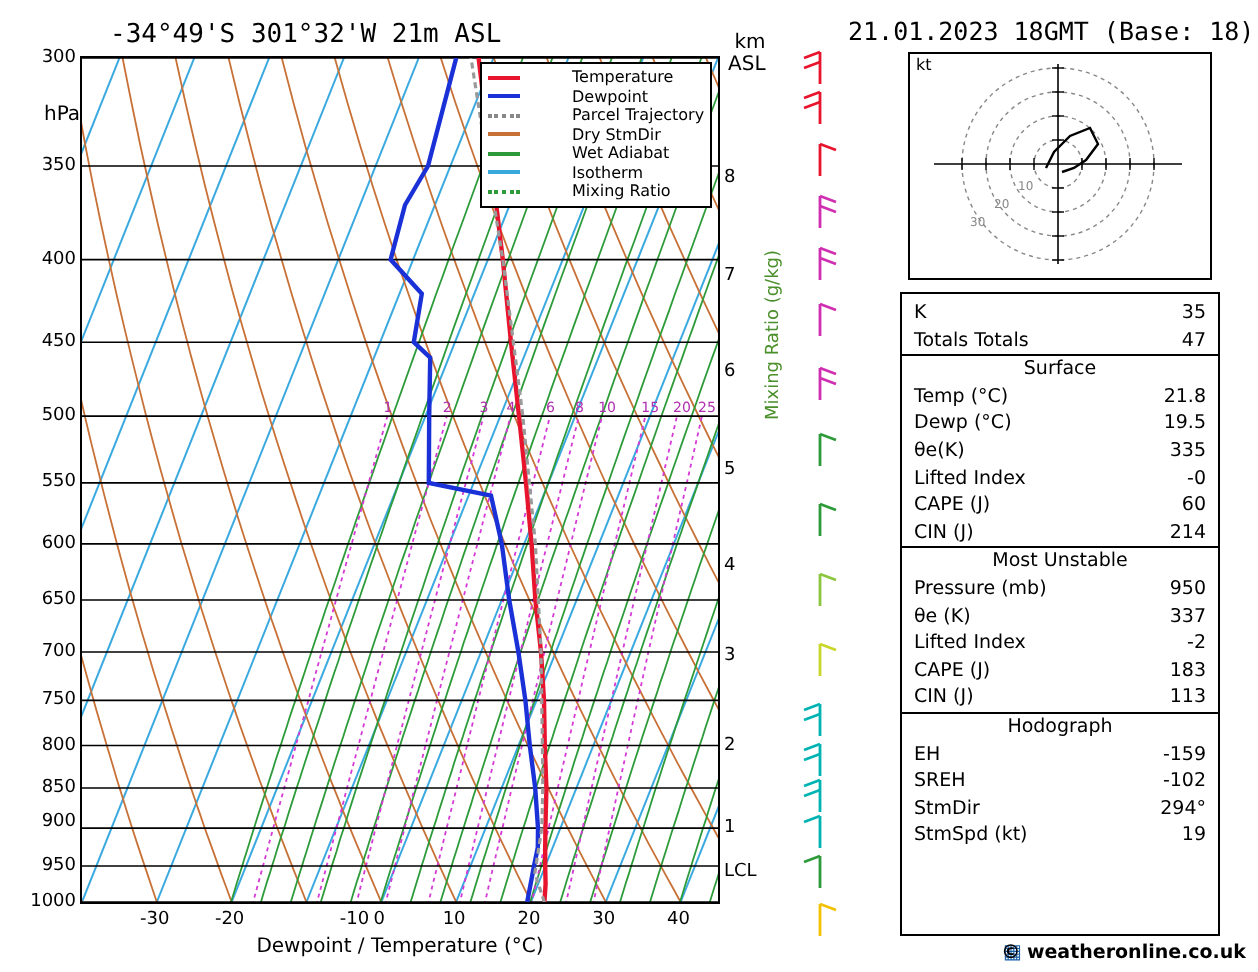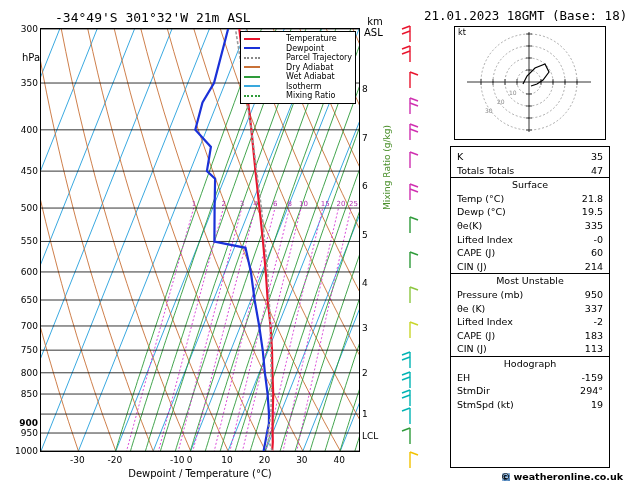--- a/index.html
+++ b/index.html
@@ -69,21 +69,21 @@
         <div class="ytick" style="top: 101.834px; width: 34px;">400</div>
         <div class="ytick" style="top: 143.118px; width: 34px;">450</div>
         <div class="ytick" style="top: 180.048px; width: 34px;">500</div>
         <div class="ytick" style="top: 213.454px; width: 34px;">550</div>
         <div class="ytick" style="top: 243.952px; width: 34px;">600</div>
         <div class="ytick" style="top: 272.008px; width: 34px;">650</div>
         <div class="ytick" style="top: 297.983px; width: 34px;">700</div>
         <div class="ytick" style="top: 322.166px; width: 34px;">750</div>
         <div class="ytick" style="top: 344.787px; width: 34px;">800</div>
         <div class="ytick" style="top: 366.036px; width: 34px;">850</div>
-        <div class="ytick" style="top: 395px; width: 34px; font-weight: bold;">900</div>
+        <div class="ytick" style="top: 383px; width: 34px;">900</div>
         <div class="ytick" style="top: 405.021px; width: 34px;">950</div>
         <div class="ytick" style="top: 423px; width: 34px;">1000</div>
       </div>
 
     <div id="plot">
       <svg id="plot-svg" width="318" height="422">
           <line x1="-18.705882352941178" y1="0" x2="-187.05882352941177" y2="422" stroke="#3aa9e0" stroke-width="1"></line>
           <line x1="18.705882352941178" y1="0" x2="-149.64705882352942" y2="422" stroke="#3aa9e0" stroke-width="1"></line>
           <line x1="56.117647058823536" y1="0" x2="-112.23529411764707" y2="422" stroke="#3aa9e0" stroke-width="1"></line>
           <line x1="93.52941176470588" y1="0" x2="-74.82352941176471" y2="422" stroke="#3aa9e0" stroke-width="1"></line>
@@ -206,21 +206,21 @@
         <div class="row">
           <span class="sw" style="border-top-color: rgb(26, 49, 216);"></span>
           <span>Dewpoint</span>
         </div>
         <div class="row">
           <span class="sw" style="border-top-color: rgb(136, 136, 136); border-top-style: dotted;"></span>
           <span>Parcel Trajectory</span>
         </div>
         <div class="row">
           <span class="sw" style="border-top-color: rgb(200, 113, 55);"></span>
-          <span>Dry Adiabat</span>
+          <span>Dry StmDir</span>
         </div>
         <div class="row">
           <span class="sw" style="border-top-color: rgb(46, 155, 58);"></span>
           <span>Wet Adiabat</span>
         </div>
         <div class="row">
           <span class="sw" style="border-top-color: rgb(57, 168, 221);"></span>
           <span>Isotherm</span>
         </div>
         <div class="row">
@@ -368,20 +368,24 @@
         <div class="trow">
           <span class="lbl">CIN (J)</span>
           <span class="val">113</span>
         </div>
         <div class="sect">Hodograph</div>
         <div class="trow">
           <span class="lbl">EH</span>
           <span class="val">-159</span>
         </div>
         <div class="trow">
+          <span class="lbl">SREH</span>
+          <span class="val">-102</span>
+        </div>
+        <div class="trow">
           <span class="lbl">StmDir</span>
           <span class="val">294°</span>
         </div>
         <div class="trow">
           <span class="lbl">StmSpd (kt)</span>
           <span class="val">19</span>
         </div>
       </div>
   </div>
 

